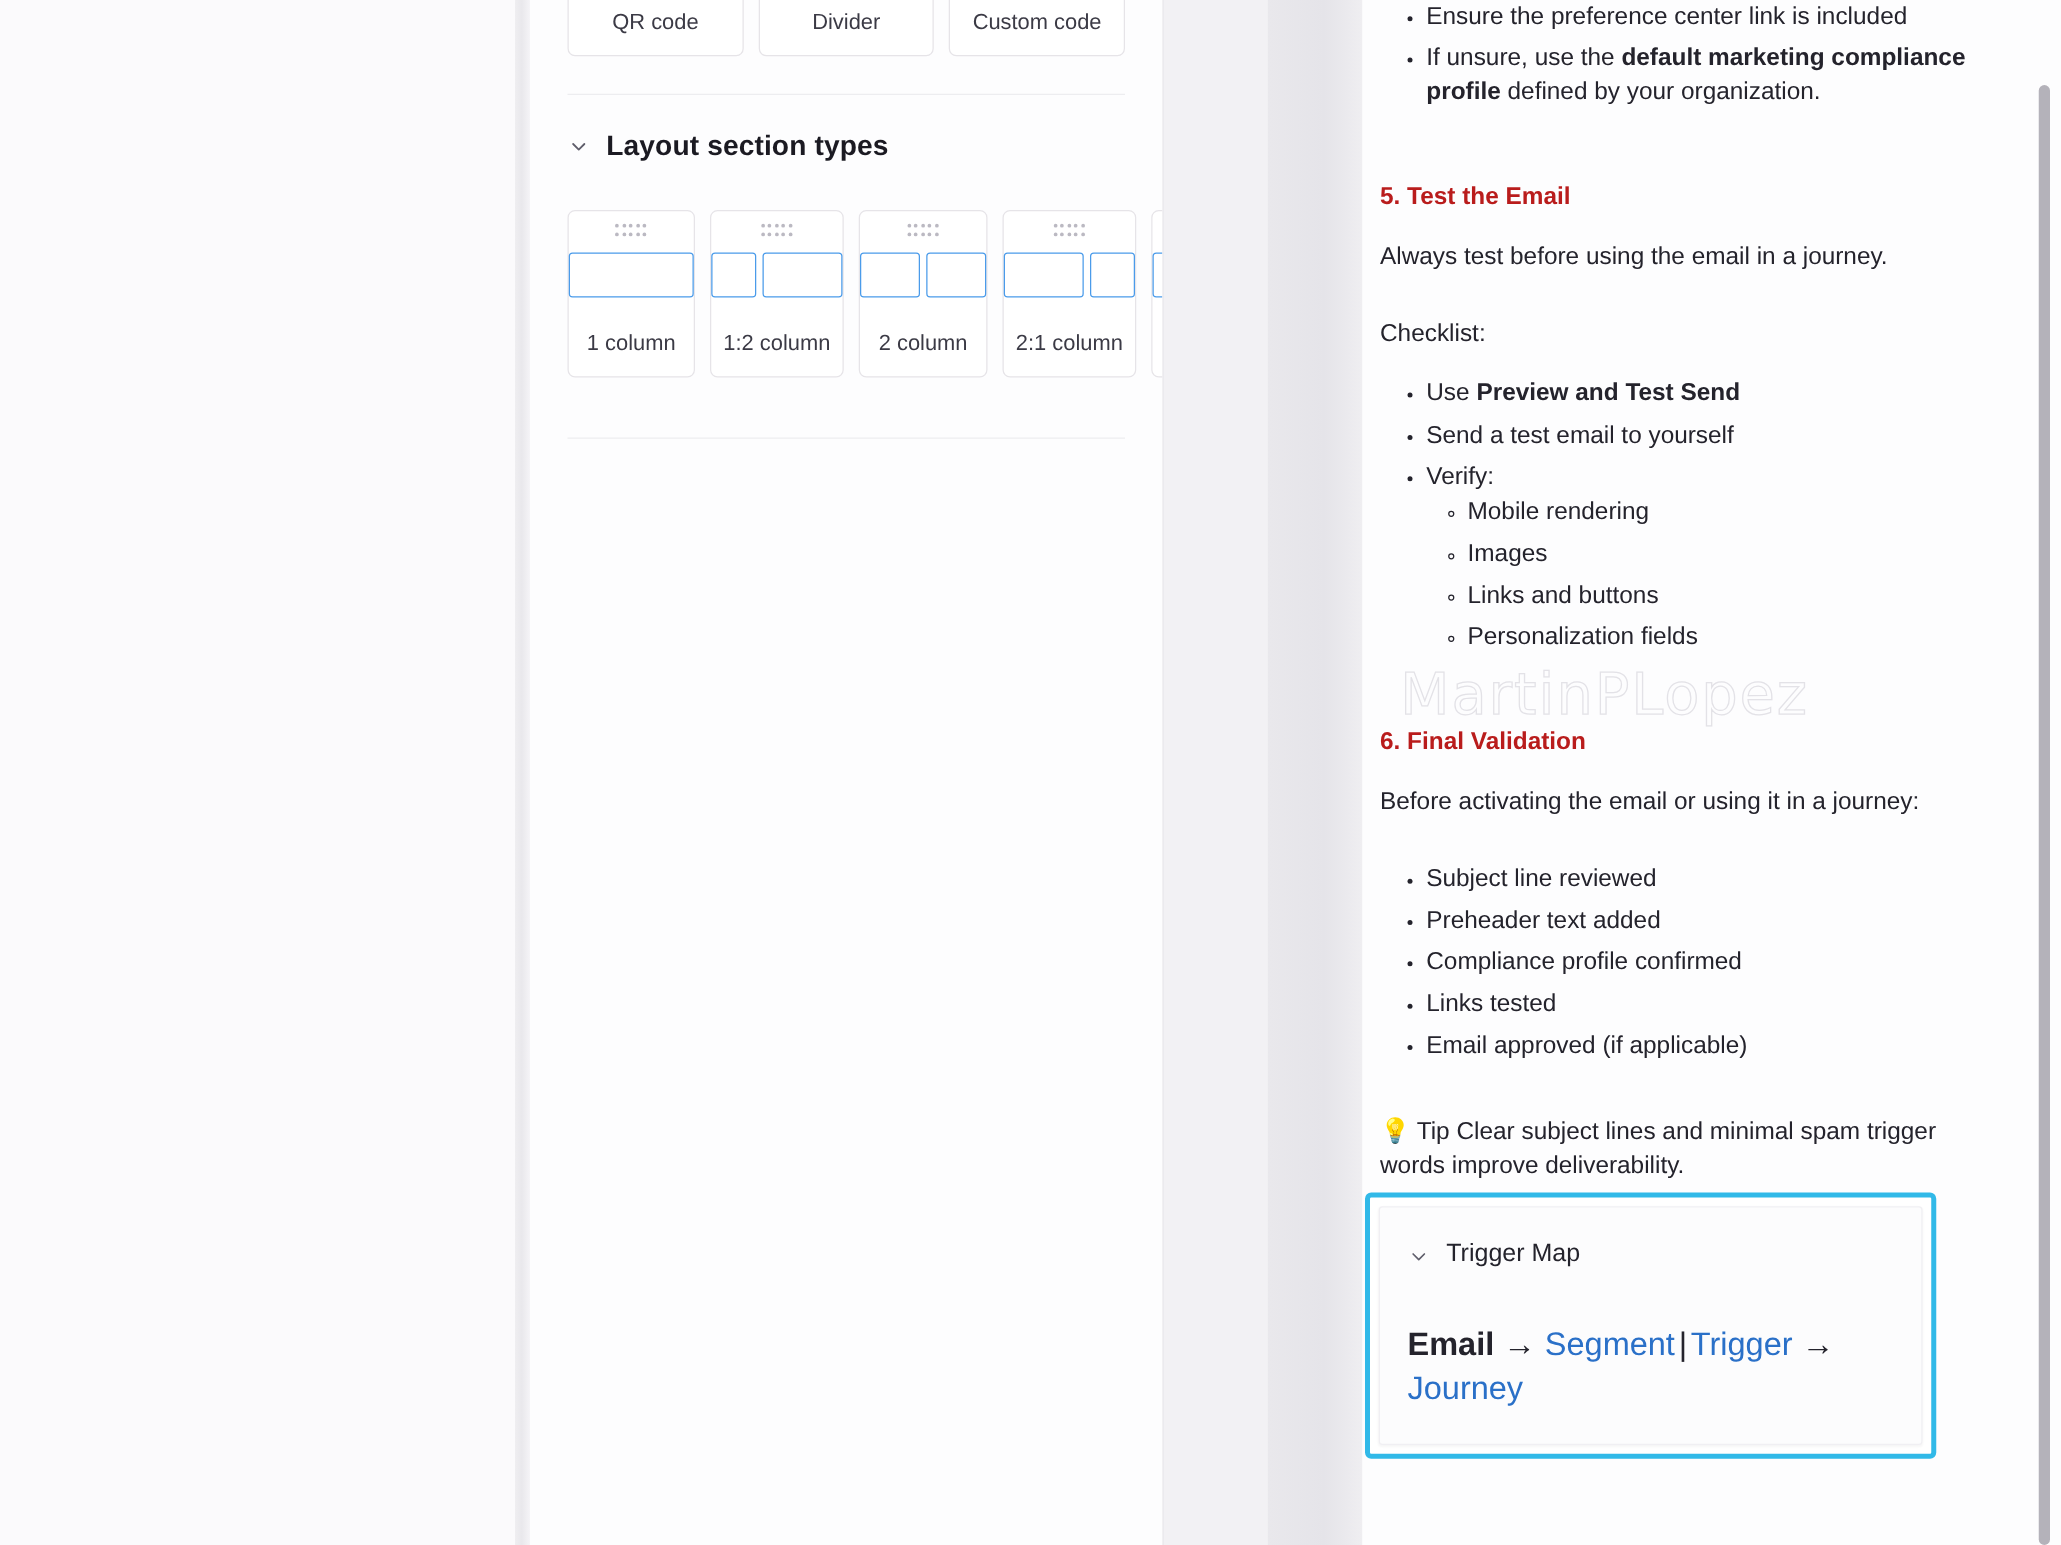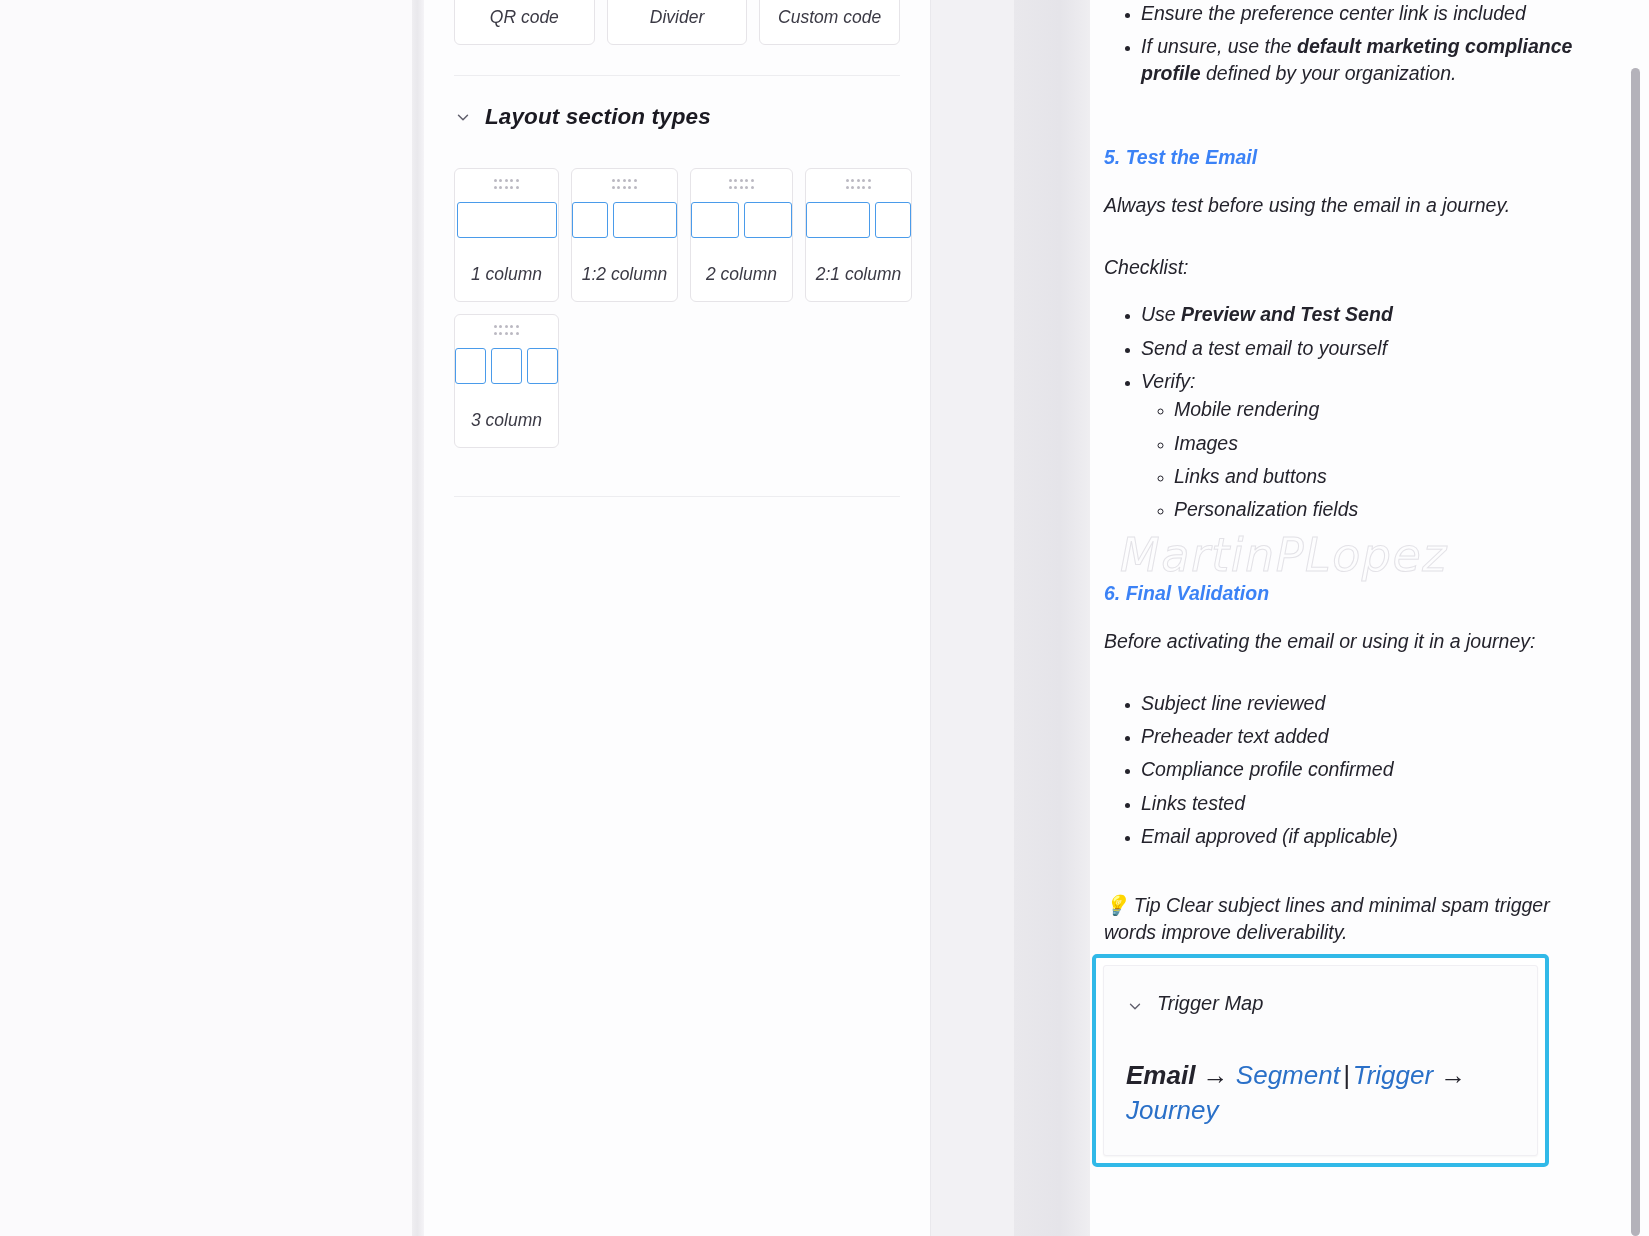--- a/index.html
+++ b/index.html
@@ -9,21 +9,20 @@
     overflow: hidden;
     background: #ffffff;
     font-family: "Liberation Sans", sans-serif;
   }
 
   #root {
     position: relative;
     width: 1528px;
     height: 1236px;
     background: #ffffff;
-    font-style: italic;
   }
 
   
   .far-left {
     position: absolute;
     left: 0; top: 0;
     width: 412px; height: 1236px;
     background: #fbfafc;
   }
 
@@ -90,21 +89,21 @@
   .section-title {
     font-size: 22.5px;
     font-weight: 700;
     color: #1b1a22;
     letter-spacing: .1px;
   }
 
   
   .layout-grid {
     display: grid;
-    grid-template-columns: repeat(4, 1fr);
+    grid-template-columns: repeat(5, 1fr);
     gap: 12px;
     padding: 16px 30px;
     margin-top: 22px;
   }
   .layout-card {
     height: 134px;
     background: #ffffff;
     border: 1px solid #e6e4e8;
     border-radius: 6px;
     display: flex;
@@ -205,21 +204,21 @@
     margin-top: 1px;
   }
   .doc-inner li { margin: 0 0 6.5px 0; }
   .doc-inner li::marker { font-size: 16px; }
 
   .b { font-weight: 700; }
 
   .h-num {
     font-size: 19.5px;
     font-weight: 700;
-    color: #3b82f6;
+    color: #b91c1c;
     margin: 0;
   }
   .para { margin: 0; }
 
   .spacer-sm { height: 21px; }
   .spacer-md { height: 35px; }
   .spacer-lg { height: 50px; }
 
   
   .watermark {

